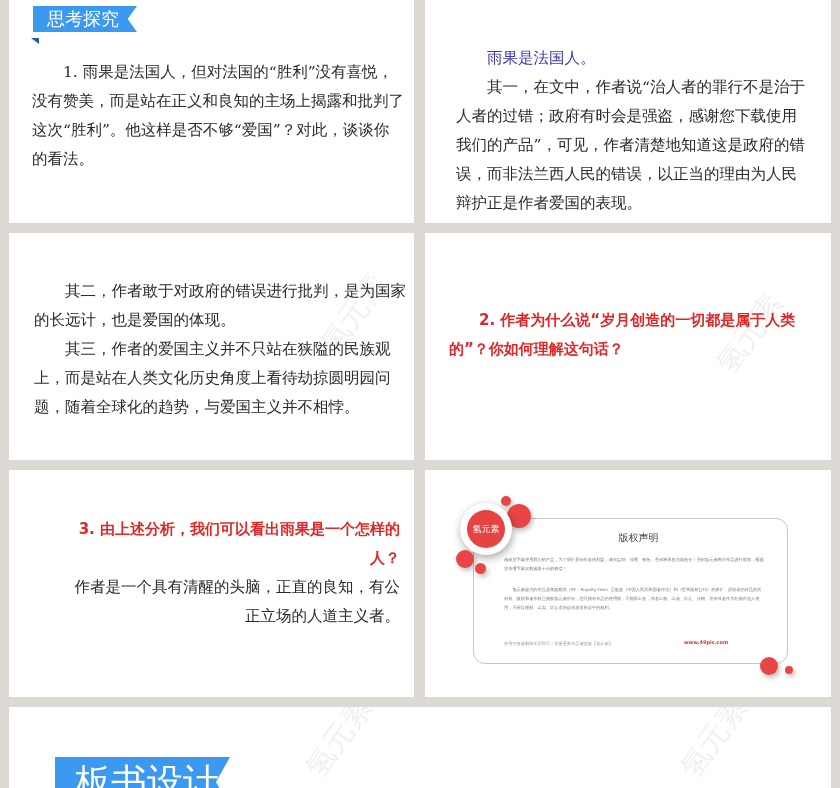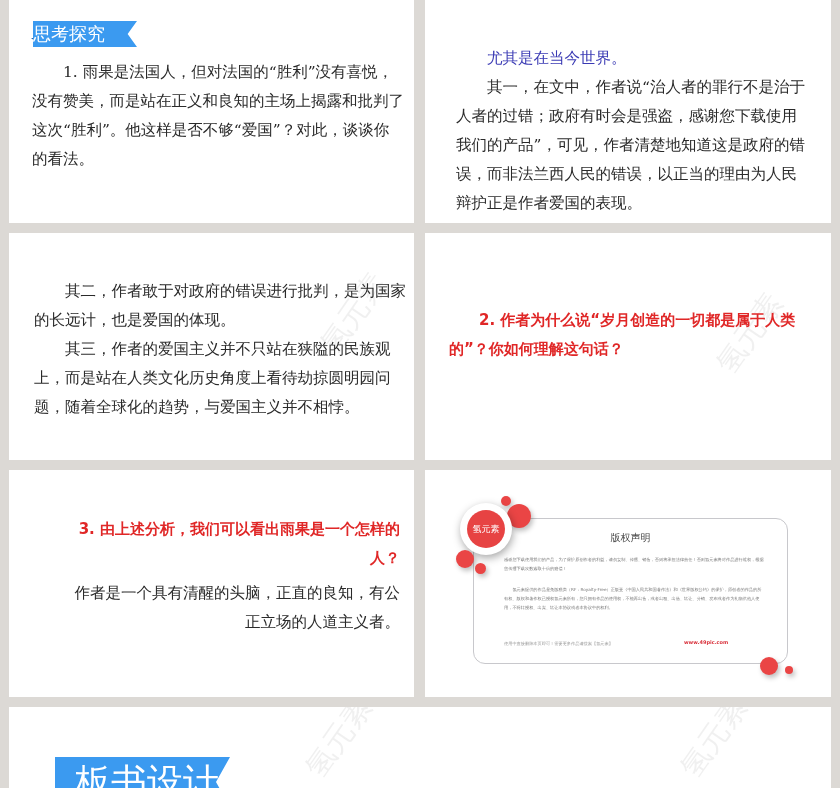--- a/index.html
+++ b/index.html
@@ -9,44 +9,44 @@
   .p1 { left: 9px; top: 0; width: 405px; height: 223px; }
   .p2 { left: 425px; top: 0; width: 406px; height: 223px; }
   .p3 { left: 9px; top: 233px; width: 405px; height: 227px; }
   .p4 { left: 425px; top: 233px; width: 406px; height: 227px; }
   .p5 { left: 9px; top: 470px; width: 405px; height: 227px; }
   .p6 { left: 425px; top: 470px; width: 406px; height: 227px; }
   .p7 { left: 9px; top: 707px; width: 822px; height: 90px; }
 
   .tag { position: absolute; display: flex; align-items: center; color: #fff;
          font-family: "DejaVu Sans", "Liberation Sans", sans-serif; background: #3b9af0; }
-  .tag-small { left: 24px; top: 21px; height: 26px; width: 104px; font-size: 18px;
+  .tag-small { left: 24px; top: 6px; height: 26px; width: 104px; padding-left: 14px; font-size: 18px;
                clip-path: polygon(0 0, 100% 0, 91% 50%, 100% 100%, 0 100%); }
   .tag-fold { position: absolute; width: 0; height: 0; border-style: solid; }
   .fold-small { left: 22px; top: 38px; border-width: 0 8px 6px 0; border-color: transparent #1e5fa8 transparent transparent; }
   .tag-big { left: 46px; top: 50px; height: 50px; width: 175px; padding-left: 20px; font-size: 36px;
              clip-path: polygon(0 0, 100% 0, 92% 50%, 100% 100%, 0 100%); }
 
   .txt { position: absolute; font-size: 15.5px; line-height: 29px; color: #2a2a2a; }
   .p1 .txt { left: 23px; top: 58px; width: 372px; }
   .p2 .txt { left: 31px; top: 44px; width: 350px; }
   .p3 .txt { left: 25px; top: 44px; width: 372px; }
   .p4 .txt { left: 24px; top: 36px; width: 352px; margin-top: 37px; }
   .p5 .txt { left: 26px; top: 45px; width: 365px; text-align: right; }
   .indent { text-indent: 2em; display: block; }
   .blue { color: #3a3ab4; display: block; text-indent: 2em; }
   .red { color: #e02727; font-weight: bold; font-family: "DejaVu Sans", "Liberation Sans", sans-serif; font-size: 15px; display: block; text-indent: 2em; }
-  .p5 .body { display: block; text-indent: 2em; margin-top: 6px; }
+  .p5 .body { display: block; text-indent: 2em; margin-top: 0; }
 
   .watermark { position: absolute; font-family: "DejaVu Sans", sans-serif; color: rgba(0,0,0,0.06);
                font-size: 30px; transform: rotate(-55deg); pointer-events: none; }
 
   
   .card { position: absolute; left: 48px; top: 48px; width: 315px; height: 146px; border: 1px solid #c8c8cc; border-radius: 12px; }
-  .card-title { position: absolute; left: 0; width: 100%; top: 12px; text-align: center; font-size: 10px; color: #444;
+  .card-title { position: absolute; left: 8px; width: 100%; top: 12px; text-align: center; font-size: 10px; color: #444;
                 font-family: "DejaVu Sans", sans-serif; }
   .card-text { position: absolute; left: 30px; width: 260px; font-size: 4.2px; line-height: 9px; color: #777;
                font-family: "DejaVu Sans", sans-serif; }
   .ct1 { top: 36px; }
   .ct2 { top: 66px; text-indent: 2em; }
   .ct3 { top: 120px; color: #999; width: 160px; }
   .card-url { position: absolute; left: 210px; top: 120px; font-size: 5px; color: #d8303a; font-weight: bold; font-family: "DejaVu Sans", sans-serif; }
   .dot { position: absolute; border-radius: 50%; background: #ea4545; box-shadow: 2px 3px 5px rgba(0,0,0,0.25); }
   .logo-ring { position: absolute; left: 35px; top: 33px; width: 52px; height: 52px; border-radius: 50%; background: #fff;
                box-shadow: 1px 3px 8px rgba(0,0,0,0.35); }
@@ -59,21 +59,21 @@
 <div class="panel p1">
   <div class="tag-fold fold-small"></div>
   <div class="tag tag-small">思考探究</div>
   <div class="txt">
     <span class="indent">1. 雨果是法国人，但对法国的“胜利”没有喜悦，没有赞美，而是站在正义和良知的主场上揭露和批判了这次“胜利”。他这样是否不够“爱国”？对此，谈谈你的看法。</span>
   </div>
 </div>
 
 <div class="panel p2">
   <div class="txt">
-    <span class="blue">尤其是在当今世界。</span>
+    <span class="blue">雨果是法国人。</span>
     <span class="indent">其一，在文中，作者说“治人者的罪行不是治于人者的过错；政府有时会是强盗，感谢您下载使用我们的产品”，可见，作者清楚地知道这是政府的错误，而非法兰西人民的错误，以正当的理由为人民辩护正是作者爱国的表现。</span>
   </div>
 </div>
 
 <div class="panel p3">
   <div class="watermark" style="left:300px;top:60px;">氢元素</div>
   <div class="txt">
     <span class="indent">其二，作者敢于对政府的错误进行批判，是为国家的长远计，也是爱国的体现。</span>
     <span class="indent">其三，作者的爱国主义并不只站在狭隘的民族观上，而是站在人类文化历史角度上看待劫掠圆明园问题，随着全球化的趋势，与爱国主义并不相悖。</span>
   </div>

